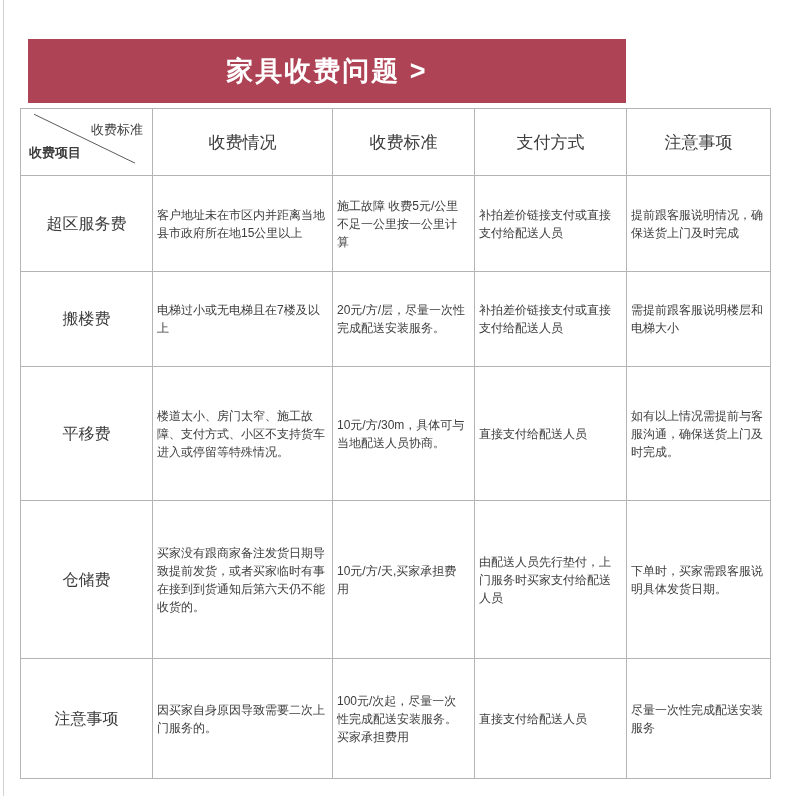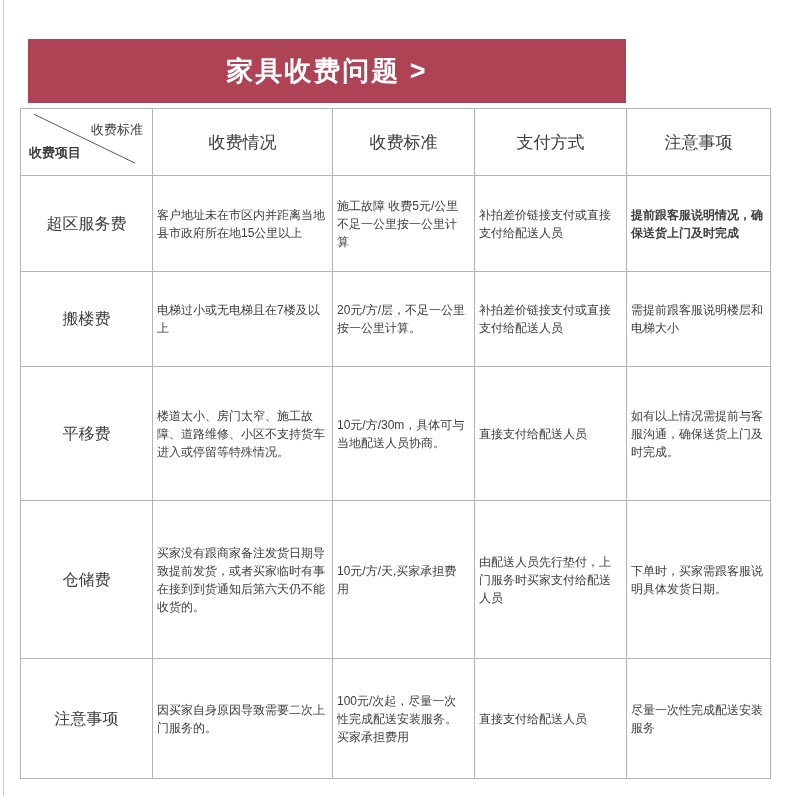--- a/index.html
+++ b/index.html
@@ -42,21 +42,21 @@
   tr.r1{height:96px;}
   tr.r2{height:95px;}
   tr.r3{height:134px;}
   tr.r4{height:158px;}
   tr.r5{height:120px;}
   th.corner{position:relative;padding:0;}
   th.corner svg{position:absolute;left:0;top:0;width:100%;height:100%;}
   th.corner .lbl{position:absolute;font-size:13px;color:#3d3d3d;white-space:nowrap;}
   th.corner .lbl-tr{top:12px;right:9px;}
   th.corner .lbl-bl{bottom:13px;left:8px;font-weight:bold;}
-  td.bold-note{font-weight:bold;color:#1c1c1c;}
+  td.bold-note{font-weight:normal;color:#1c1c1c;}
 </style>
 </head>
 <body>
 
 <div class="left-rule"></div>
 
 <div class="banner">家具收费问题 &gt;</div>
 
 <table class="fee-table">
   <colgroup>
@@ -85,27 +85,27 @@
     <tr class="r1">
       <td class="item">超区服务费</td>
       <td>客户地址未在市区内并距离当地县市政府所在地15公里以上</td>
       <td>施工故障 收费5元/公里 不足一公里按一公里计算</td>
       <td>补拍差价链接支付或直接支付给配送人员</td>
       <td class="bold-note">提前跟客服说明情况，确保送货上门及时完成</td>
     </tr>
     <tr class="r2">
       <td class="item">搬楼费</td>
       <td>电梯过小或无电梯且在7楼及以上</td>
-      <td>20元/方/层，不足一公里按一公里计算。</td>
+      <td>20元/方/层，尽量一次性完成配送安装服务。</td>
       <td>补拍差价链接支付或直接支付给配送人员</td>
       <td>需提前跟客服说明楼层和电梯大小</td>
     </tr>
     <tr class="r3">
       <td class="item">平移费</td>
-      <td>楼道太小、房门太窄、施工故障、道路维修、小区不支持货车进入或停留等特殊情况。</td>
+      <td>楼道太小、房门太窄、施工故障、支付方式、小区不支持货车进入或停留等特殊情况。</td>
       <td>10元/方/30m，具体可与当地配送人员协商。</td>
       <td>直接支付给配送人员</td>
       <td>如有以上情况需提前与客服沟通，确保送货上门及时完成。</td>
     </tr>
     <tr class="r4">
       <td class="item">仓储费</td>
       <td>买家没有跟商家备注发货日期导致提前发货，或者买家临时有事在接到到货通知后第六天仍不能收货的。</td>
       <td>10元/方/天,买家承担费用</td>
       <td>由配送人员先行垫付，上门服务时买家支付给配送人员</td>
       <td>下单时，买家需跟客服说明具体发货日期。</td>

